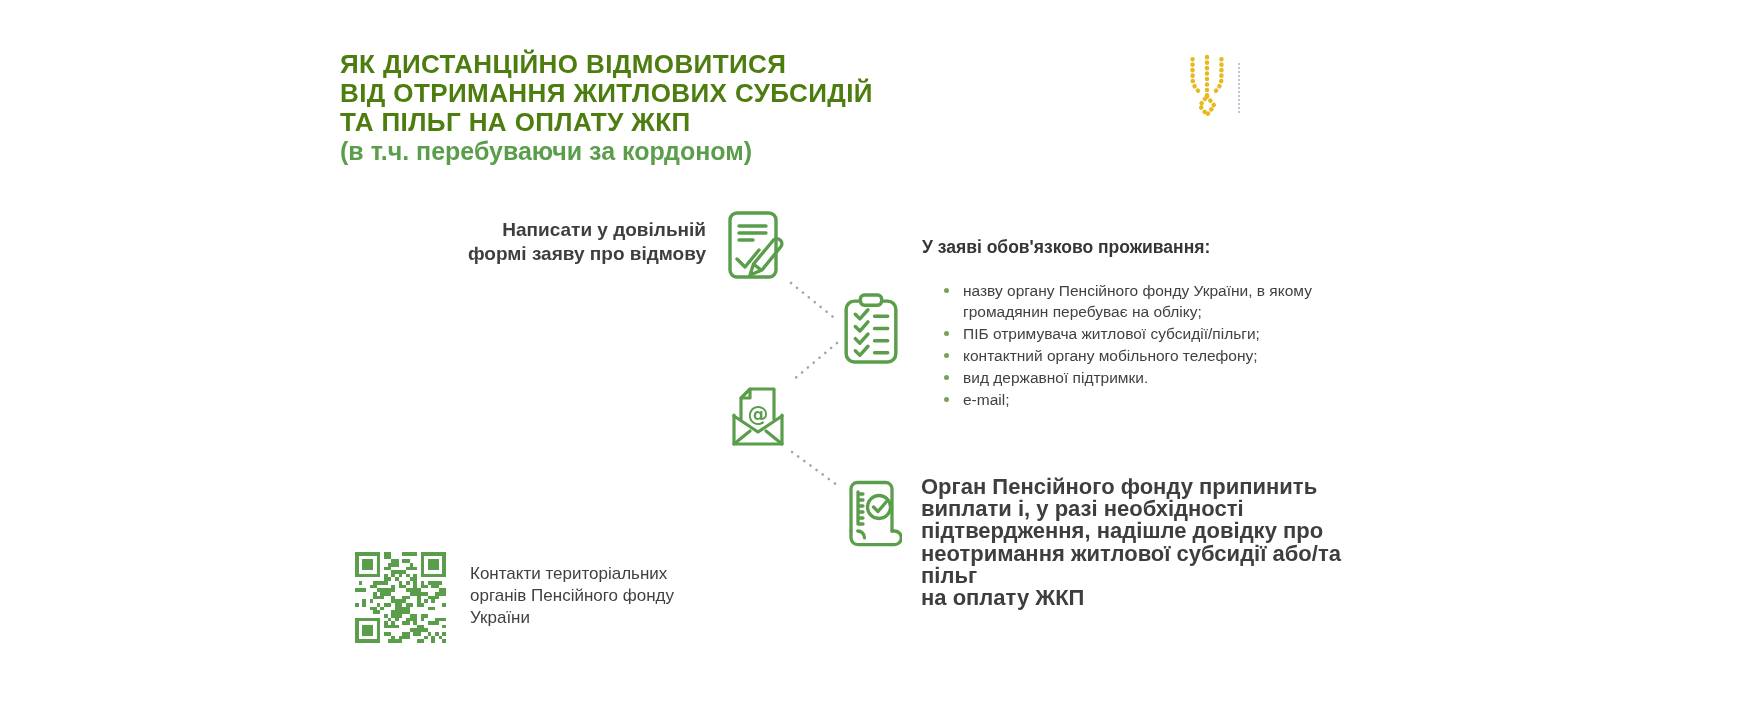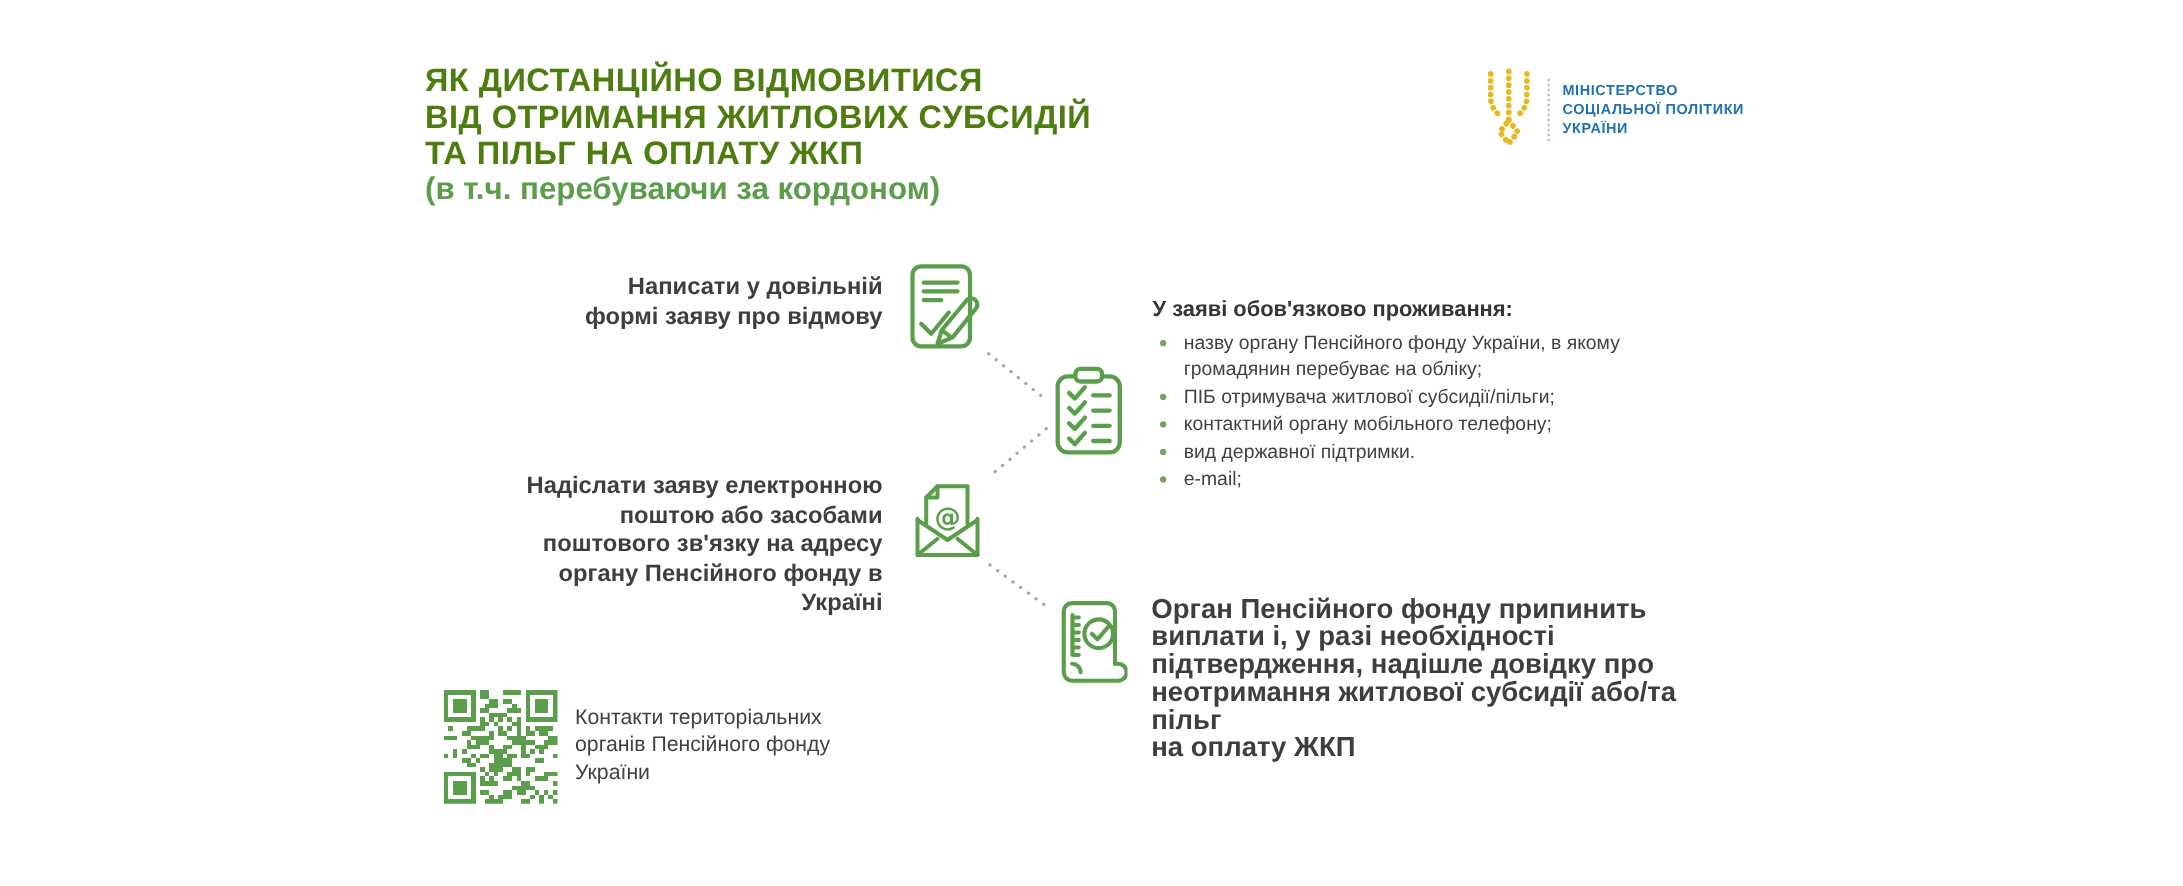--- a/index.html
+++ b/index.html
@@ -29,34 +29,34 @@
 
   
   .step1{left:418px;top:218px;width:288px;text-align:right;
     font-weight:700;font-size:19px;line-height:24px;color:#3d3f3e;}
   .step2{left:398px;top:377px;width:308px;text-align:right;
     font-weight:700;font-size:19px;line-height:23.5px;color:#3d3f3e;}
 
   
   .req-heading{left:922px;top:237px;width:440px;
     font-weight:700;font-size:17.5px;line-height:21px;color:#343634;}
-  .req-list{left:922px;top:264px;width:412px;margin:0;padding:0;list-style:none;
+  .req-list{left:922px;top:264px;width:412px;margin:16px;padding:0;list-style:none;
     font-size:15.5px;line-height:21px;color:#3f413f;}
   .req-list li{position:relative;padding-left:25px;margin:0 0 1px 0;}
   .req-list li::before{
     content:"";position:absolute;left:6px;top:8px;width:5px;height:5px;border-radius:50%;
     background:#7aa05e;
   }
 
   .result{left:921px;top:476px;width:452px;
     font-weight:700;font-size:22px;line-height:22.2px;color:#3d3f3e;}
 
   
   .qr-box{left:355px;top:552px;width:91px;height:91px;}
-  .qr-caption{left:460px;top:563px;width:260px;
+  .qr-caption{left:470px;top:563px;width:260px;
     font-size:17px;line-height:22px;color:#3f413f;}
 
   
   .icon{position:absolute;}
   .ic-doc{left:726px;top:209px;}
   .ic-clip{left:842px;top:292px;}
   .ic-env{left:729px;top:385px;}
   .ic-scroll{left:841px;top:479px;}
 
   
@@ -77,23 +77,20 @@
       <svg width="46" height="64" viewBox="0 0 44 62" fill="none">
         <g stroke="#e6b91f" stroke-width="4.4" stroke-linecap="round" stroke-dasharray="0.1 5.2">
           <path d="M8 5 v19 a15 16 0 0 0 9 14"></path>
           <path d="M36 5 v19 a15 16 0 0 1-9 14"></path>
           <path d="M22 3 v38"></path>
           <path d="M22 41 l7 9 -7 9 -7-9 z"></path>
         </g>
       </svg>
     </span>
     <span class="divider"></span>
-    <span class="ministry preline">МІНІСТЕРСТВО
-СОЦІАЛЬНОЇ ПОЛІТИКИ
-УКРАЇНИ</span>
   </div>
 
   <div class="abs step1 preline">Написати у довільній
 формі заяву про відмову</div>
   <span class="icon ic-doc">
     <svg width="62" height="76" viewBox="0 0 62 76" fill="none" stroke="#5a9e4c" stroke-width="3.4" stroke-linecap="round" stroke-linejoin="round">
       <rect x="4" y="4" width="46" height="64" rx="7"></rect>
       <path d="M13 17 h27 M13 24 h27 M13 31 h14"></path>
       <path d="M11 50 l8 8 14-17"></path>
       <path d="M24 66 l3.5-11 L47.5 31 a5 5 0 0 1 7.5 6.5 L36 61 l-12 5 z"></path>
@@ -115,25 +112,20 @@
   <div class="abs req-heading">У заяві обов'язково проживання:</div>
   <ul class="abs req-list">
 
   <li>назву органу Пенсійного фонду України, в якому громадянин перебуває на обліку;</li>
       <li>ПІБ отримувача житлової субсидії/пільги;</li>
       <li>контактний органу мобільного телефону;</li>
       <li>вид державної підтримки.</li>
       <li>e-mail;</li>
     </ul>
 
-  <div class="abs step2 preline">Надіслати заяву електронною
-поштою  або засобами
-поштового зв'язку на адресу
-органу Пенсійного фонду в
-Україні</div>
   <span class="icon ic-env">
     <svg width="58" height="64" viewBox="0 0 58 64" fill="none" stroke="#5a9e4c" stroke-width="3.2" stroke-linecap="round" stroke-linejoin="round">
       <path d="M12 34 V13 l9-9 h24 v30"></path>
       <path d="M12 13 h9 V4"></path>
       <path d="M5 30 V59 H53 V30"></path>
       <path d="M5 31 L29 47 L53 31"></path>
       <path d="M5 59 L21 46 M53 59 L37 46"></path>
       <text x="29" y="36" text-anchor="middle" font-family="DejaVu Sans, sans-serif" font-size="21" font-weight="bold" fill="#5a9e4c" stroke="none">@</text>
     </svg>
   </span>

